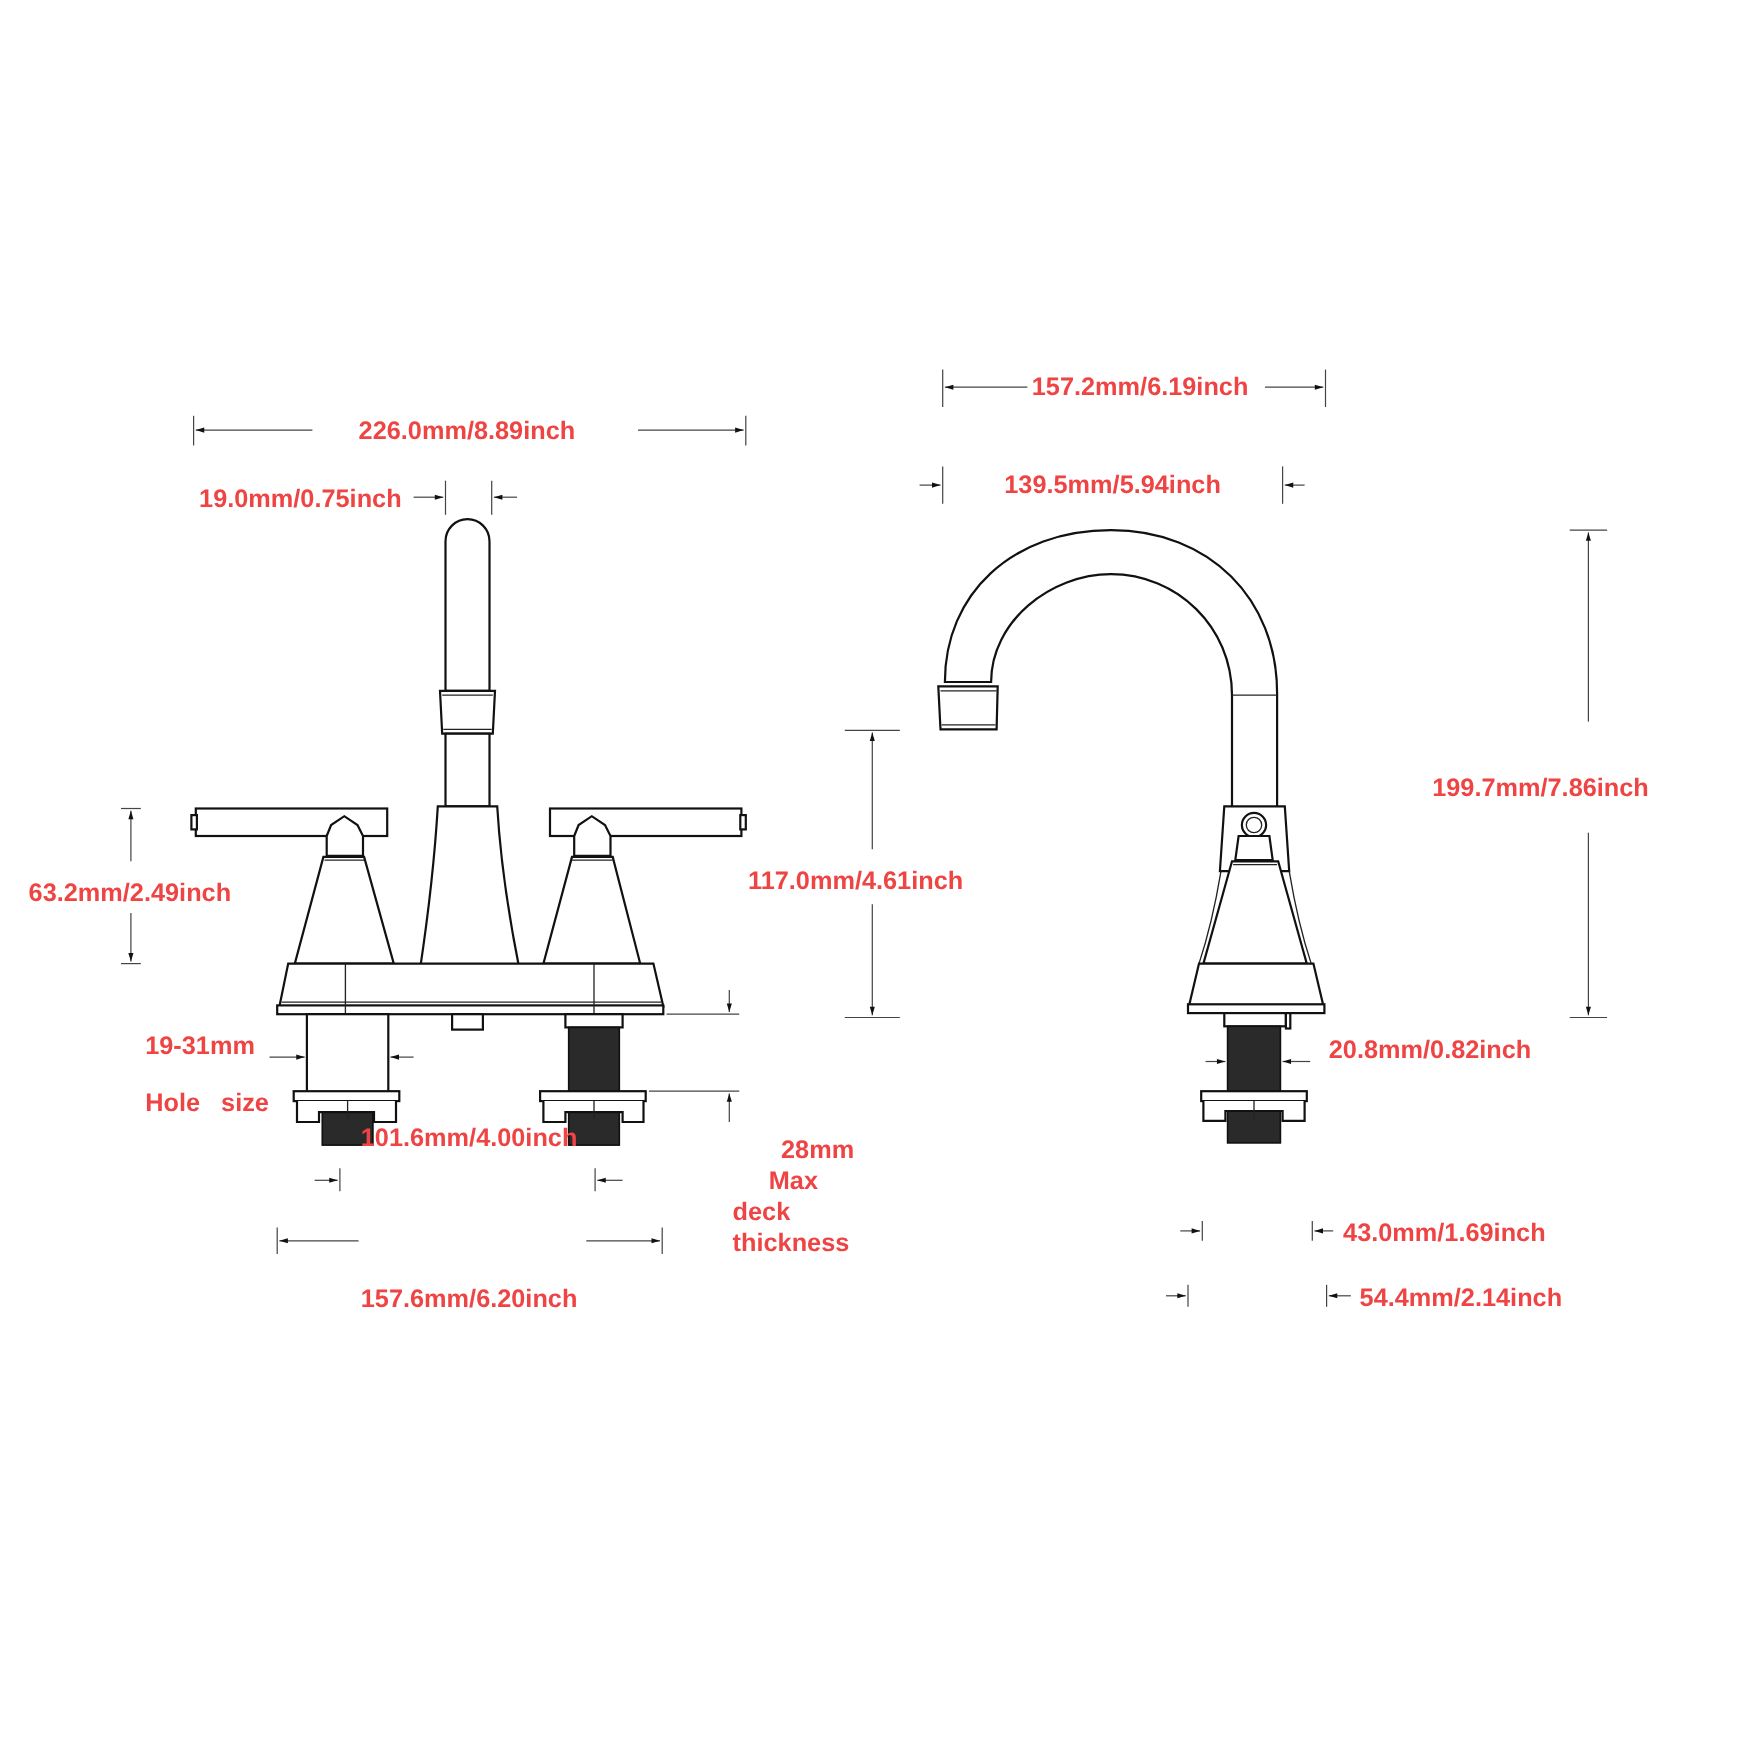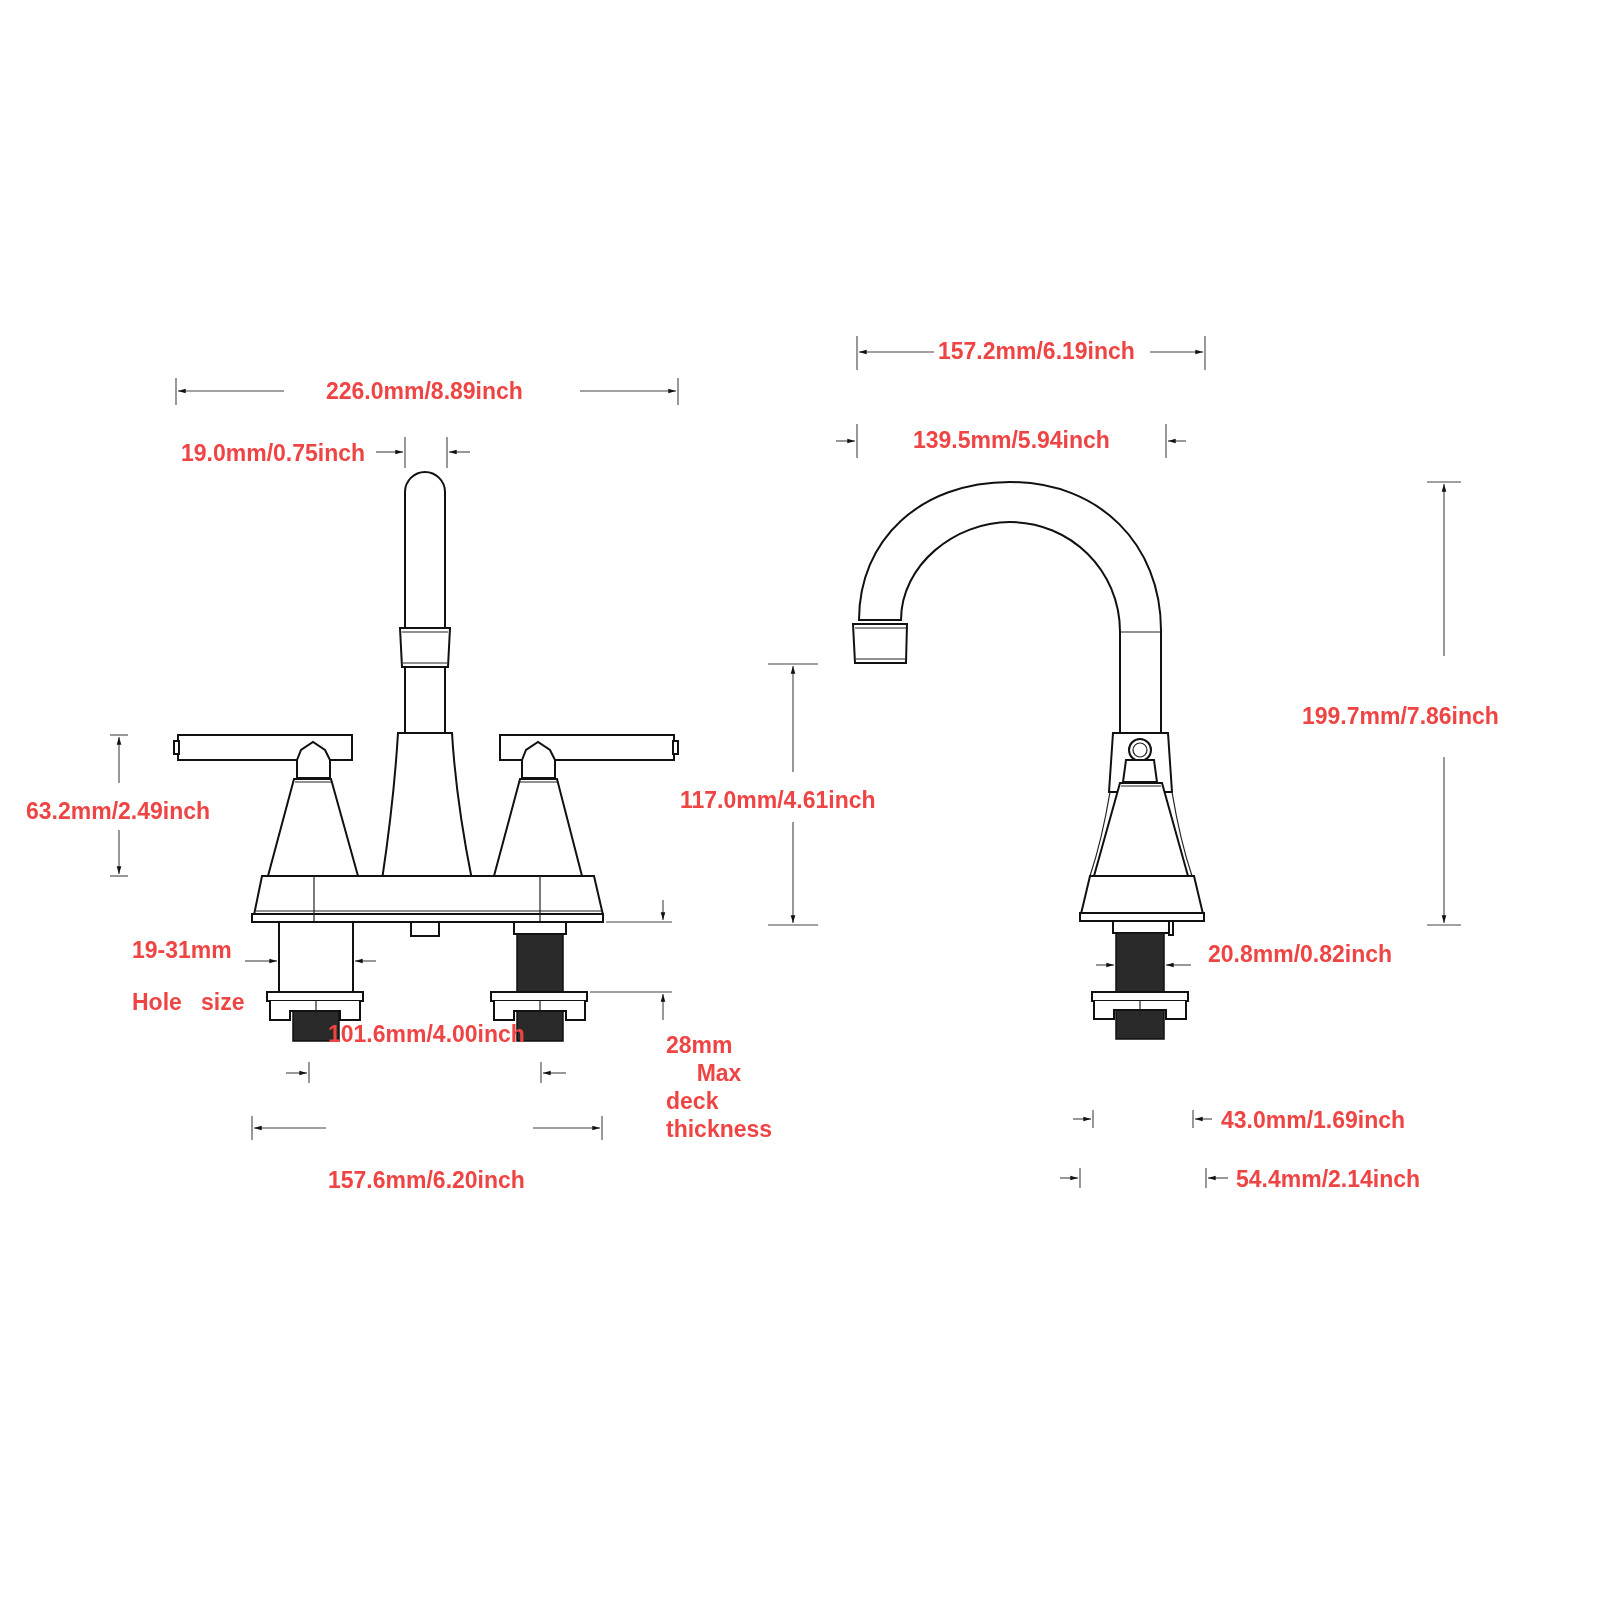--- a/index.html
+++ b/index.html
@@ -168,21 +168,21 @@
 
 <div class="lbl" style="left:326px;top:377px;">226.0mm/8.89inch</div>
 <div class="lbl" style="left:181px;top:439px;">19.0mm/0.75inch</div>
 <div class="lbl" style="left:26px;top:797px;">63.2mm/2.49inch</div>
 <div class="lbl" style="left:132px;top:936px;">19-31mm</div>
 <div class="lbl" style="left:132px;top:964px;white-space:pre;margin-top:24px;">Hole   size</div>
 <div class="lbl" style="left:328px;top:1020px;">101.6mm/4.00inch</div>
 <div class="lbl" style="left:328px;top:1166px;">157.6mm/6.20inch</div>
 <div class="lbl" style="left:680px;top:786px;">117.0mm/4.61inch</div>
 <div style="position:absolute;left:666px;top:1031px;">
-  <div class="lbl" style="position:static;">28mm</div>
+  <div class="lbl" style="position:static;margin-left:44px;">28mm</div>
   <div class="lbl" style="position:static;text-align:center;">Max</div>
   <div class="lbl" style="position:static;">deck</div>
   <div class="lbl" style="position:static;">thickness</div>
 </div>
 
 <div class="lbl" style="left:938px;top:337px;">157.2mm/6.19inch</div>
 <div class="lbl" style="left:913px;top:426px;">139.5mm/5.94inch</div>
 <div class="lbl" style="left:1302px;top:702px;">199.7mm/7.86inch</div>
 <div class="lbl" style="left:1208px;top:940px;">20.8mm/0.82inch</div>
 <div class="lbl" style="left:1221px;top:1106px;">43.0mm/1.69inch</div>

